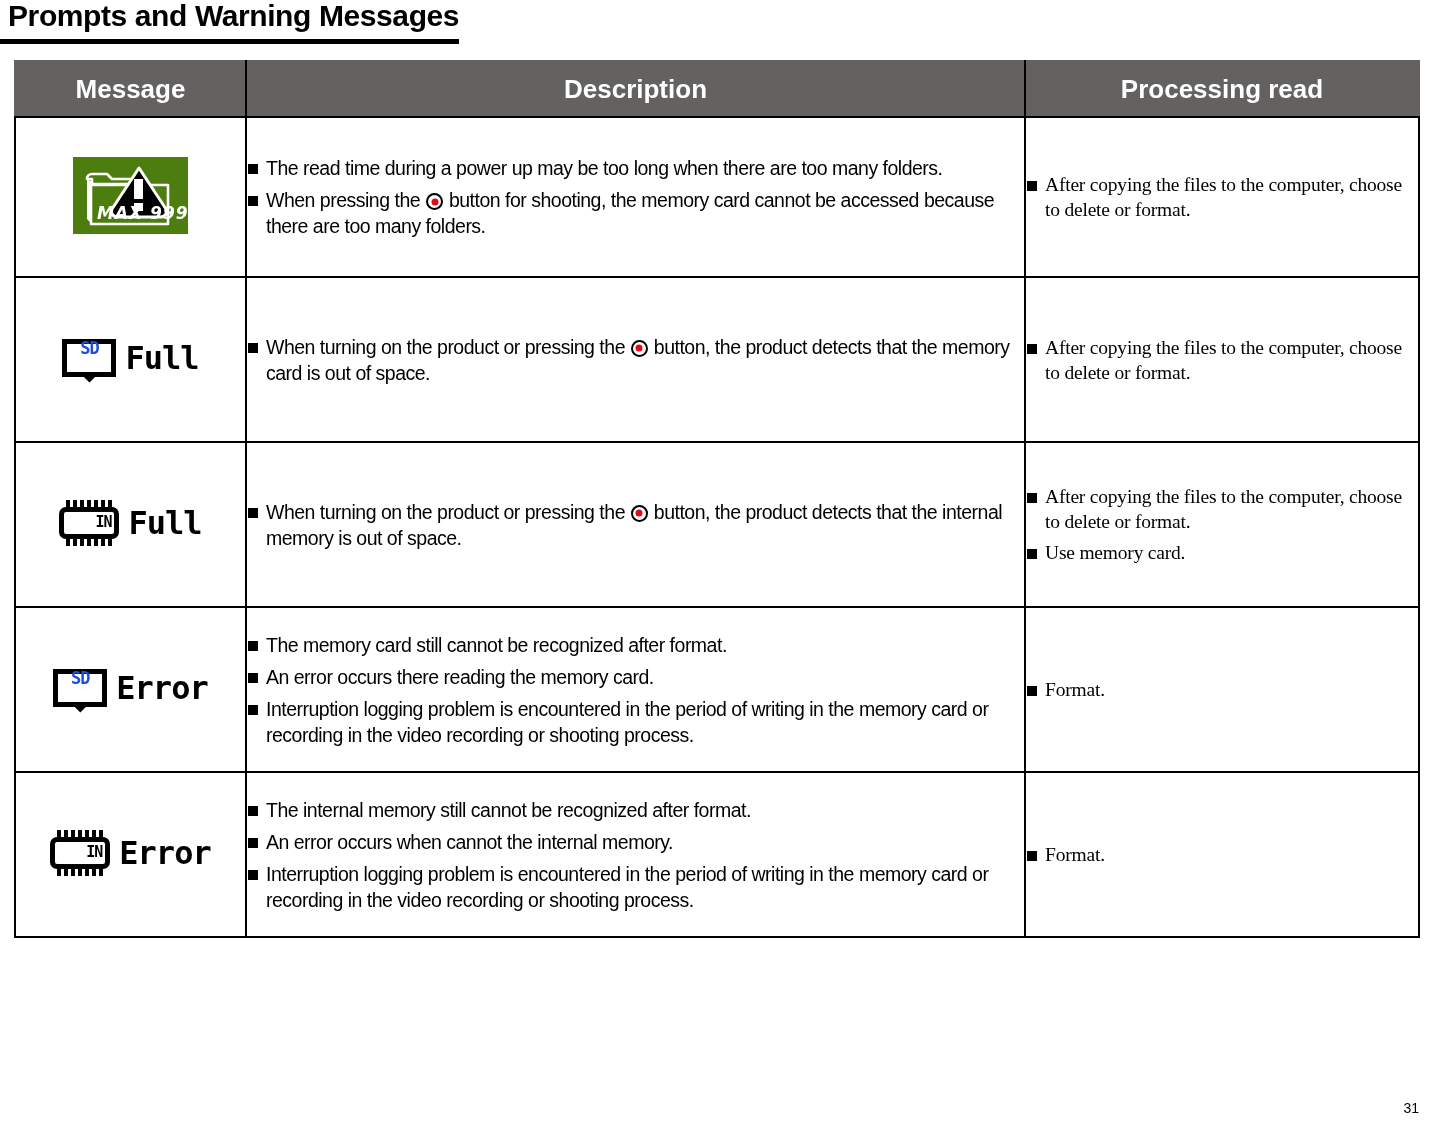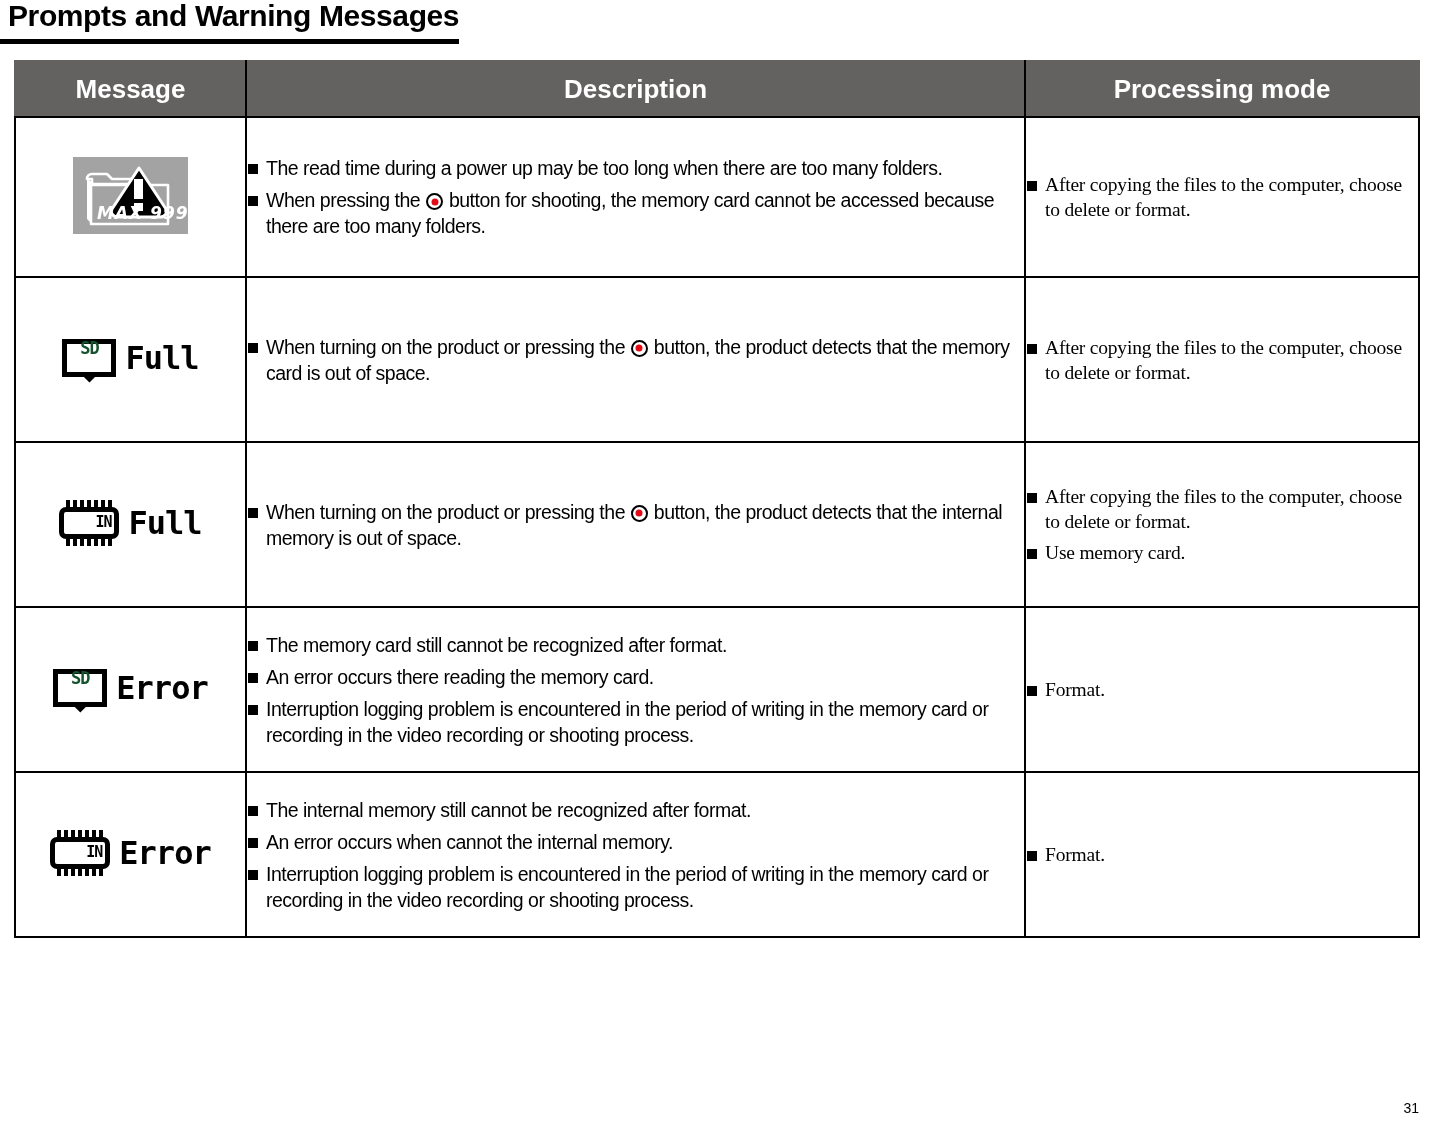--- a/index.html
+++ b/index.html
@@ -170,21 +170,21 @@
   .sd-glyph .sd-label {
     position: absolute;
     inset: 0;
     display: flex;
     align-items: center;
     justify-content: center;
     font-family: "DejaVu Sans Mono", monospace;
     font-weight: bold;
     font-size: 17px;
     line-height: 17px;
-    color: #14532d;
+    color: #1d4ed8;
     letter-spacing: -1px;
     padding-bottom: 18px;
   }
 
   
   .chip-glyph {
     position: relative;
     width: 60px;
     height: 46px;
   }
@@ -222,21 +222,21 @@
   .chip-glyph .pins i {
     display: block;
     width: 4px;
     height: 7px;
     background: #000;
   }
 
   
   .maxfolder {
     display: inline-block;
-    background: #a3a3a3;
+    background: #4d7c0f;
     width: 115px;
     height: 77px;
     position: relative;
   }
   .maxfolder svg { display: block; }
 
   
   #page-number {
     position: absolute;
     right: 16px;
@@ -254,21 +254,21 @@
 <table id="messages-table">
   <colgroup>
     <col class="col-msg">
     <col class="col-desc">
     <col class="col-mode">
   </colgroup>
   <thead>
     <tr>
       <th class="col-msg">Message</th>
       <th class="col-desc">Description</th>
-      <th class="col-mode">Processing mode</th>
+      <th class="col-mode">Processing read</th>
     </tr>
   </thead>
   <tbody>
 
     <tr style="height:160px;">
       <td class="cell-msg">
         <span class="maxfolder">
           <svg width="115" height="78" viewBox="0 0 115 78" aria-hidden="true">
 
             <path d="M14 22 L14 62 L19 67 L19 25 Z" fill="#fff"></path>

